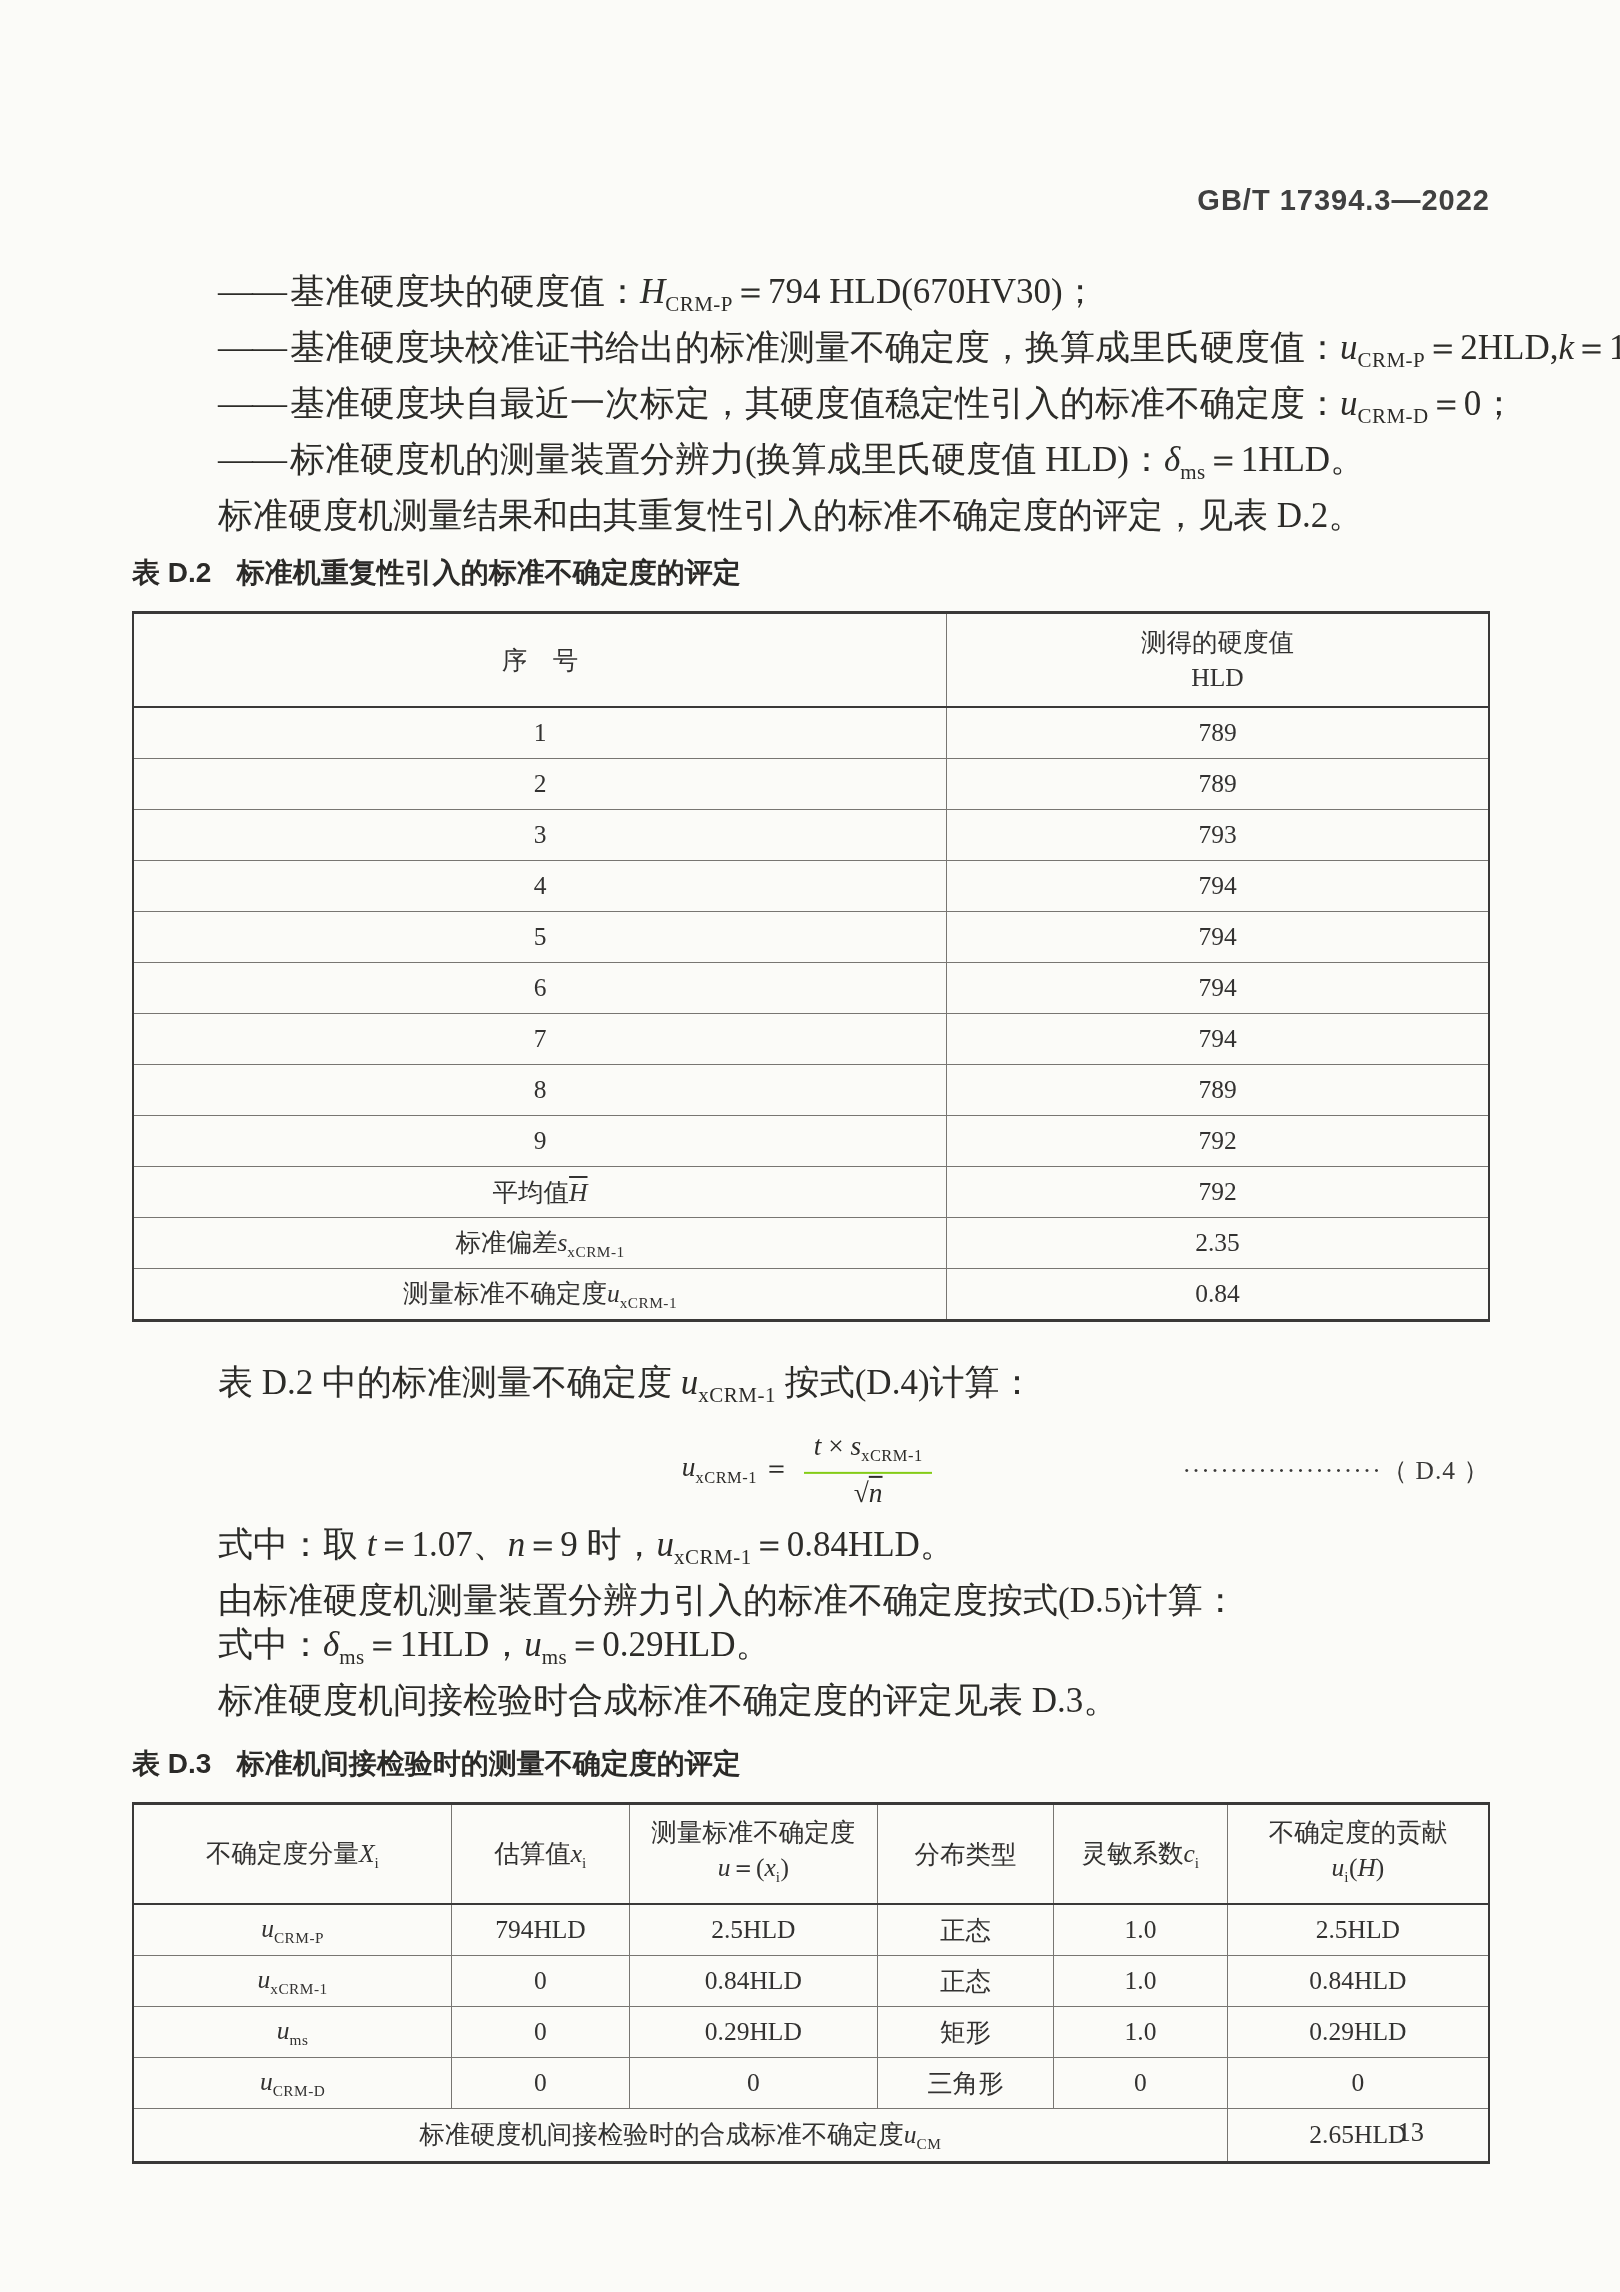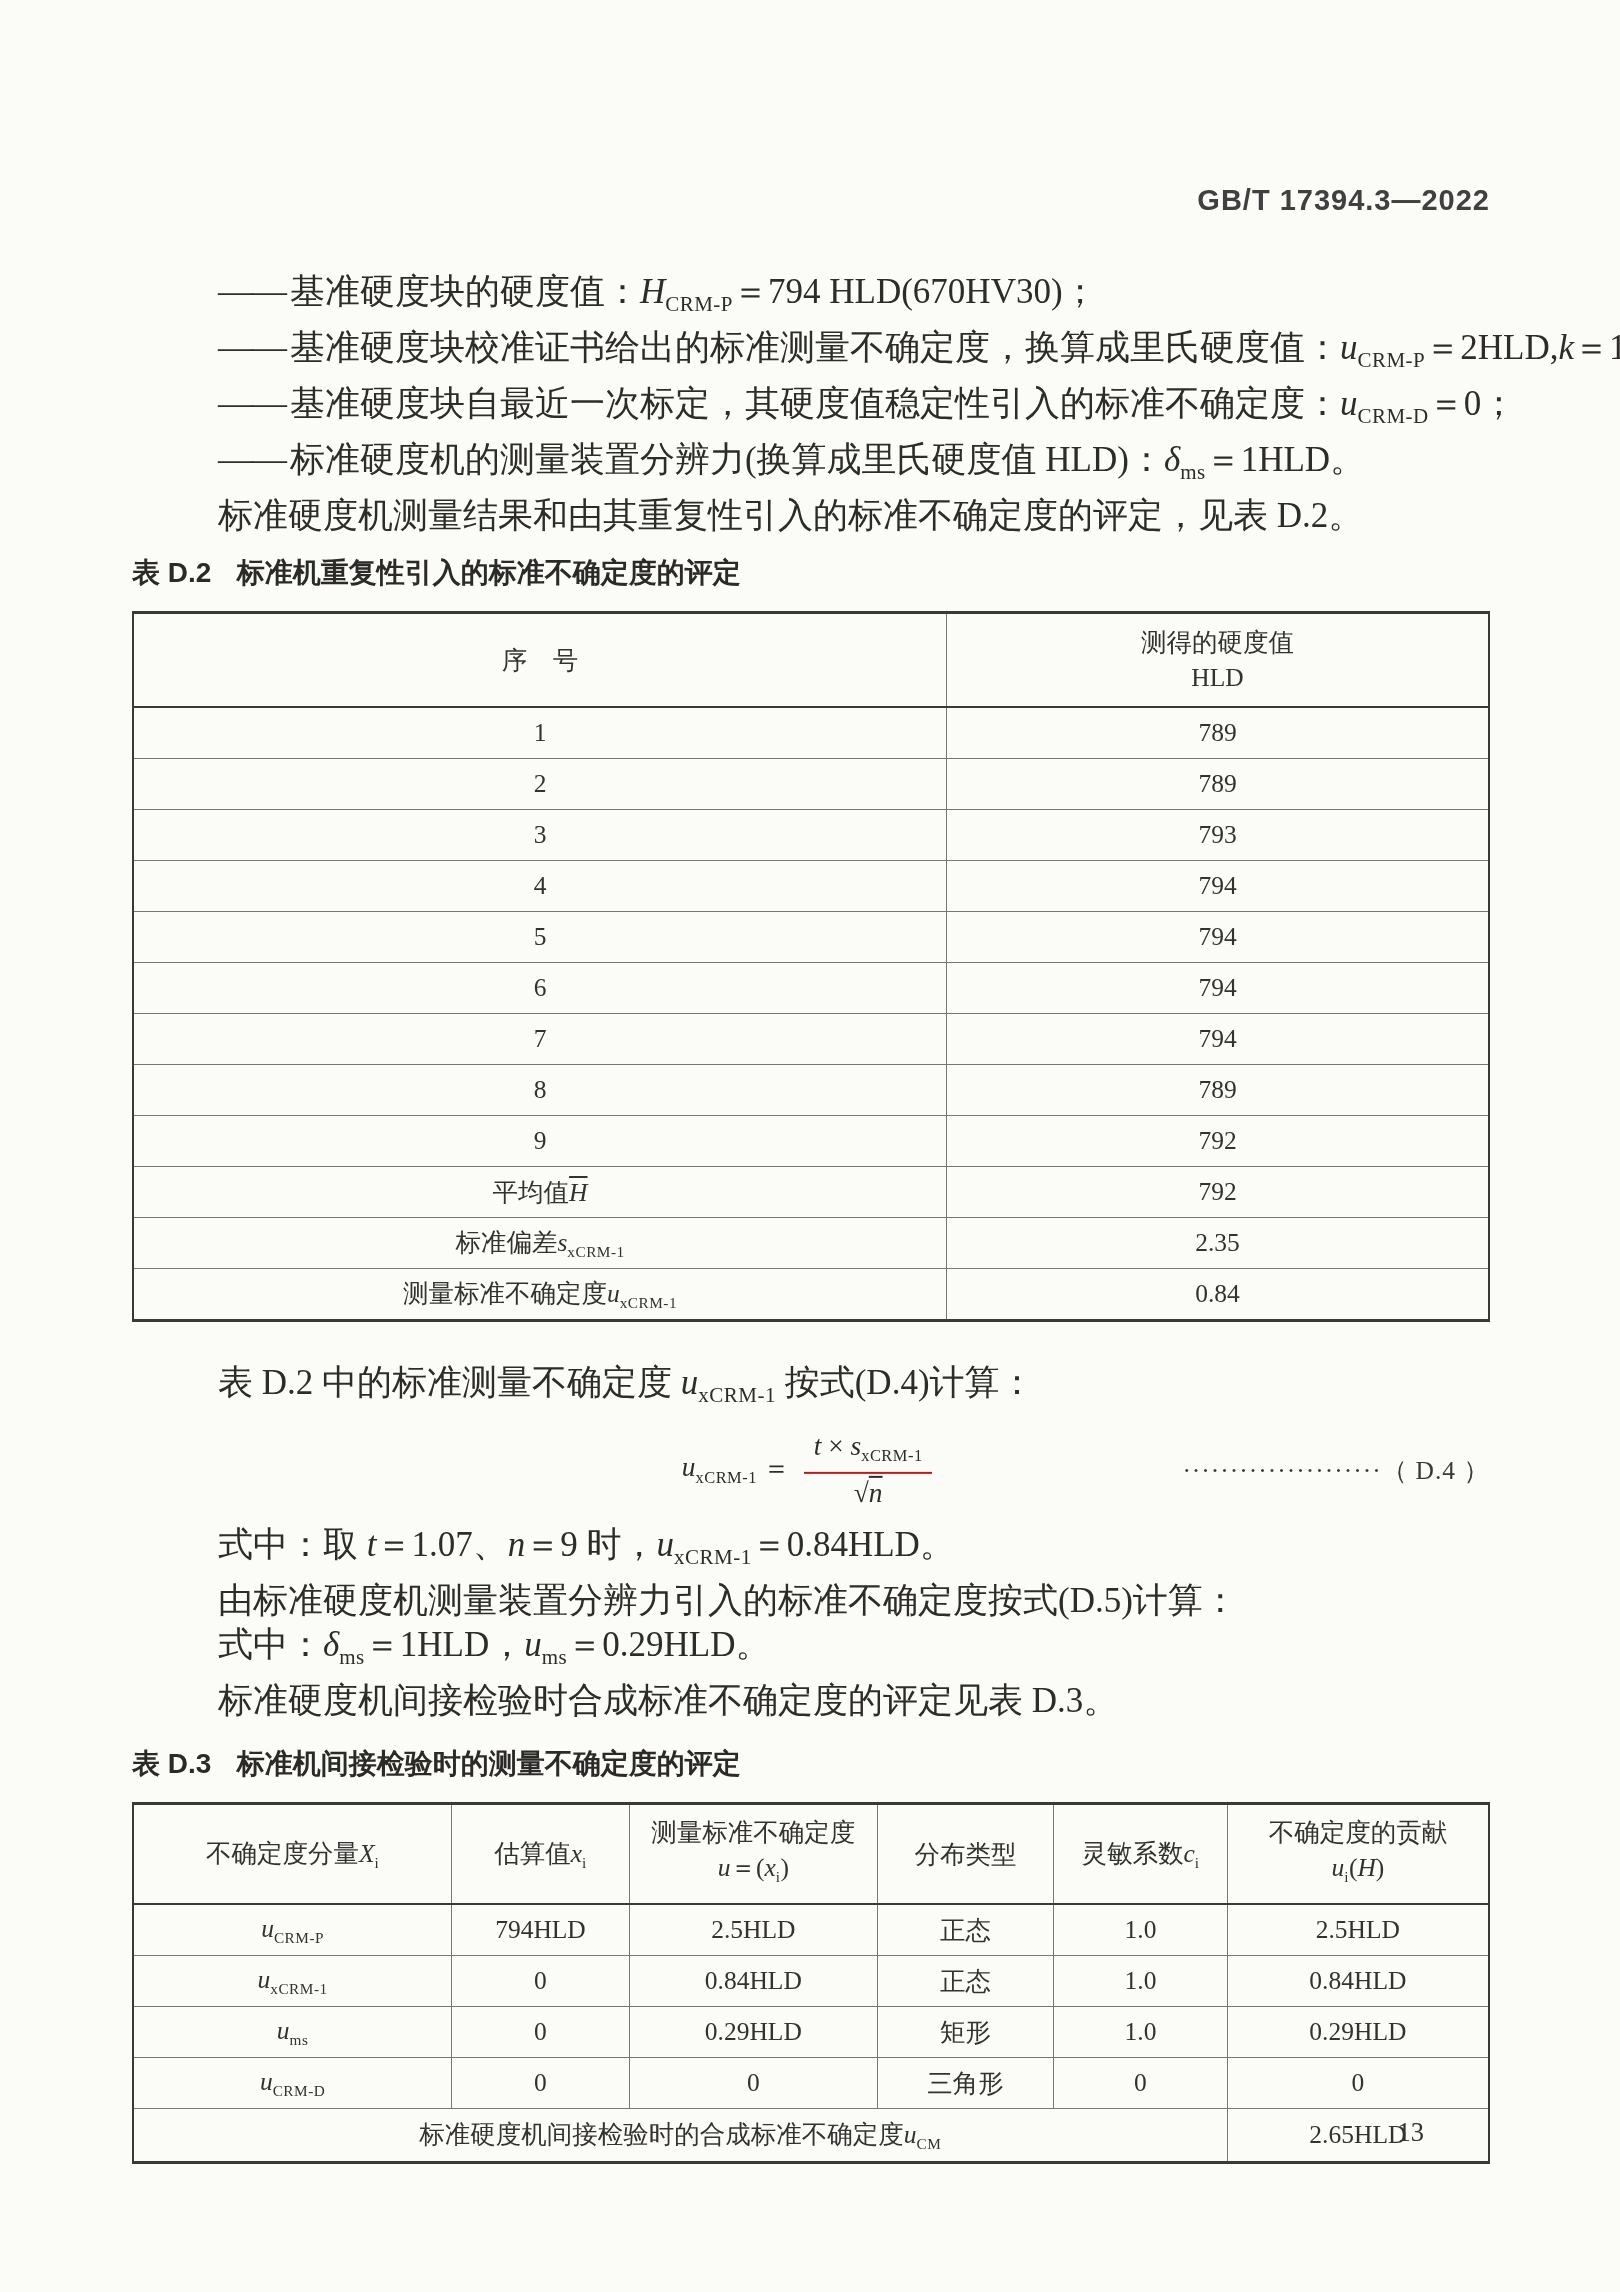--- a/index.html
+++ b/index.html
@@ -65,21 +65,21 @@
   .t-d3 tr.footer-row td { height:52px; }
   .hdr-line { line-height:35px; }
   .para-gap { margin-top:39px; }
 
   .formula-block { position:relative; margin:5.9px 0 5.9px 0; height:94px; }
   .formula-center {
     position:absolute; left:0; right:0; top:50%; transform:translateY(-50%);
     text-align:center; font-size:27.4px;
   }
   .frac { display:inline-block; vertical-align:middle; text-align:center; margin:0 7.8px; }
-  .frac .num { display:block; padding:0 9.8px 4.9px; border-bottom:2px solid #b91c1c; }
+  .frac .num { display:block; padding:0 9.8px 4.9px; border-bottom:2px solid #84cc16; }
   .frac .den { display:block; padding-top:4.9px; }
   .eq { margin:0 5.9px; }
   .formula-ref {
     position:absolute; right:0; top:50%; transform:translateY(-50%);
     font-size:25.5px; color:#3a3938; letter-spacing:1px;
   }
   .radical { font-style:normal; }
 
   .page-number {
     position:absolute; top:2117px; right:196px;

